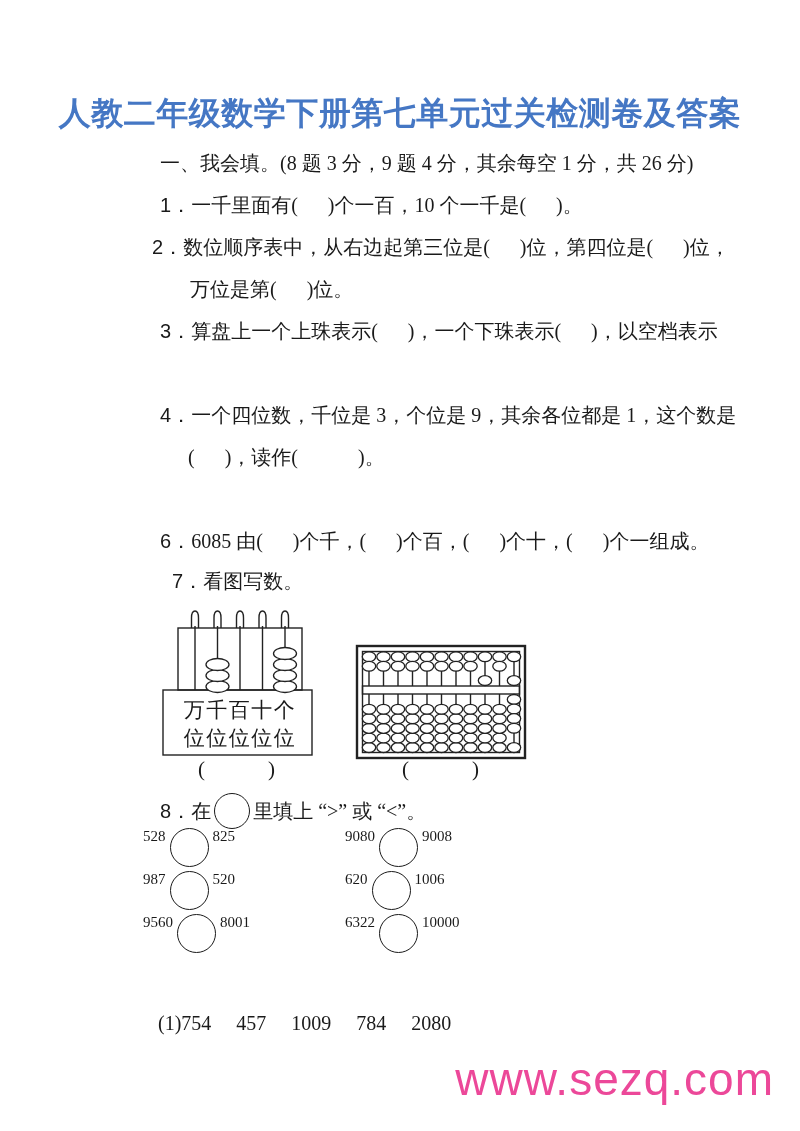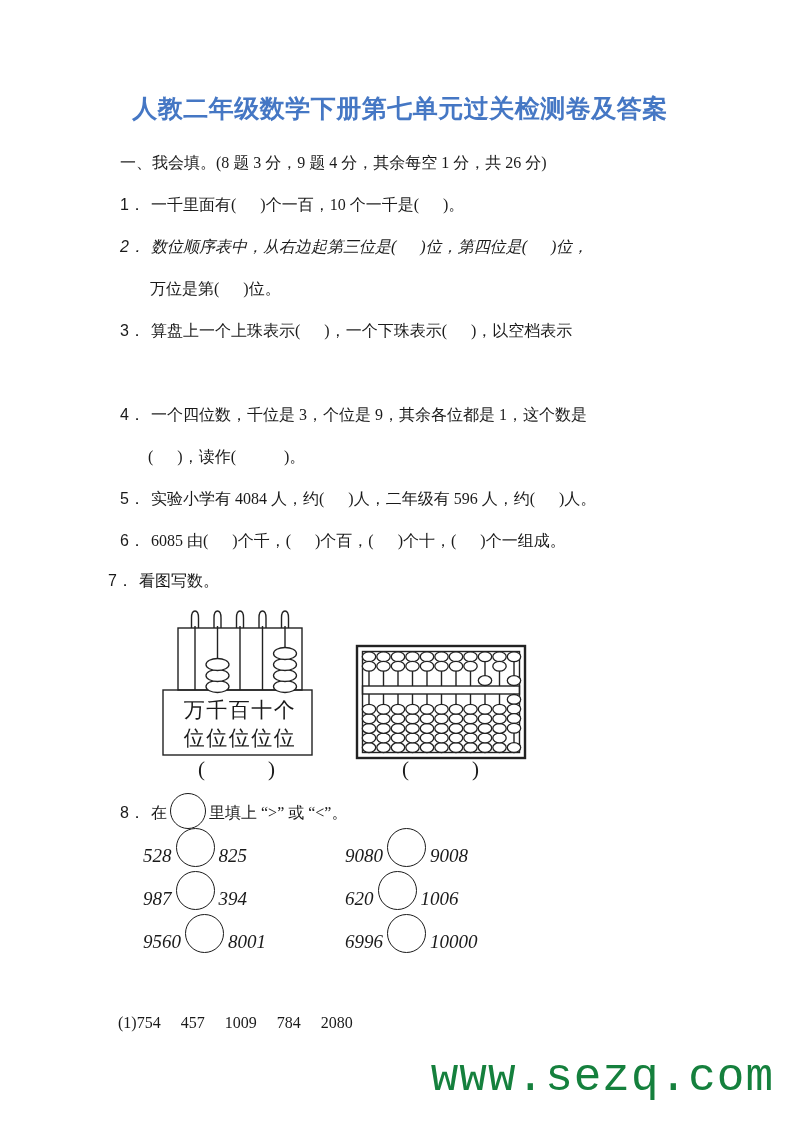--- a/index.html
+++ b/index.html
@@ -4,78 +4,77 @@
 <style>
   html,body{margin:0;padding:0;background:#ffffff;}
   .page{
     position:relative;width:800px;height:1131px;background:#fff;overflow:hidden;
     font-family:"Liberation Serif","DejaVu Serif",serif;color:#1a1a1a;
   }
   .abs{position:absolute;white-space:pre;}
   .title{
     top:92px;left:0;width:800px;text-align:center;
     font-family:"Liberation Sans","DejaVu Sans",sans-serif;
-    font-weight:bold;font-size:25px;color:#4577c4;letter-spacing:0.5px;
-  }
-  .qline{font-size:16px;line-height:30px;}
+    font-weight:bold;font-size:32px;color:#4577c4;letter-spacing:0.5px;
+  }
+  .qline{font-size:20px;line-height:30px;margin-left:40px;}
   .qnum{
     font-family:"Liberation Sans","DejaVu Sans",sans-serif;
     display:inline-block;min-width:31px;
   }
   .stroke{fill:none;stroke:#222;stroke-width:1.4px;}
   .outer-frame{fill:none;stroke:#222;stroke-width:2.4px;}
   .bead{fill:#ffffff;stroke:#222;stroke-width:1.3px;}
   .counter-label{
     font-size:21px;letter-spacing:1.5px;fill:#1a1a1a;
     font-family:"Liberation Serif","DejaVu Serif",serif;
   }
   .fig-paren{font-size:21px;}
   .q8-circle{
     display:inline-block;width:34px;height:34px;border:1.6px solid #1a1a1a;
     border-radius:50%;vertical-align:-11px;margin:0 3px;background:#fff;
   }
   .q8-grid{
     position:absolute;left:143px;top:826px;display:grid;
     grid-template-columns:202px auto;grid-auto-rows:43px;align-items:center;
   }
-  .pair{display:flex;align-items:flex-end;font-size:19px;font-style:italic;}
+  .pair{display:flex;align-items:flex-start;font-size:15px;}
   .cmp-circle{
     width:37px;height:37px;border:1.6px solid #1a1a1a;border-radius:50%;
     margin:0 4px;flex:none;background:#fff;
   }
   .watermark{
     right:26px;top:1052px;
-    font-family:Liberation Mono, monospace;
-    font-size:46px;color:#15803d;letter-spacing:1px;
+    font-family:Liberation Sans, sans-serif;
+    font-size:46px;color:#ec4899;letter-spacing:1px;
   }
 </style>
 </head>
 <body>
 
 <div class="page">
 
   <div class="abs title">人教二年级数学下册第七单元过关检测卷及答案</div>
 
   <div class="abs qline" style="left:120px;top:148px;">一、我会填。(8 题 3 分，9 题 4 分，其余每空 1 分，共 26 分)</div>
 
   <div class="abs qline" style="left:120px;top:190px;"><span class="qnum">1．</span><span>一千里面有(      )个一百，10 个一千是(      )。</span></div>
 
-  <div class="abs qline" style="left:120px;top:232px;font-style:italic;"><span class="qnum">2．</span><span>数位顺序表中，从右边起第三位是(      )位，第四位是(      )位，</span></div>
+  <div class="abs qline" style="left:112px;top:232px;"><span class="qnum">2．</span><span>数位顺序表中，从右边起第三位是(      )位，第四位是(      )位，</span></div>
   <div class="abs qline" style="left:150px;top:274px;">万位是第(      )位。</div>
 
   <div class="abs qline" style="left:120px;top:316px;"><span class="qnum">3．</span><span>算盘上一个上珠表示(      )，一个下珠表示(      )，以空档表示</span></div>
 
   <div class="abs qline" style="left:120px;top:400px;"><span class="qnum">4．</span><span>一个四位数，千位是 3，个位是 9，其余各位都是 1，这个数是</span></div>
   <div class="abs qline" style="left:148px;top:442px;">(      )，读作(            )。</div>
 
-  <div class="abs qline" style="left:120px;top:484px;"><span class="qnum">5．</span><span>实验小学有 4084 人，约(      )人，二年级有 596 人，约(      )人。</span></div>
 
   <div class="abs qline" style="left:120px;top:526px;"><span class="qnum">6．</span><span>6085 由(      )个千，(      )个百，(      )个十，(      )个一组成。</span></div>
 
-  <div class="abs qline" style="left:108px;top:566px;"><span class="qnum">7．</span><span>看图写数。</span></div>
+  <div class="abs qline" style="left:132px;top:566px;"><span class="qnum">7．</span><span>看图写数。</span></div>
 
   <svg id="counter-svg" class="abs" style="left:152px;top:598px;" width="165" height="162" viewBox="0 0 165 162">
     <rect x="26" y="30" width="124" height="62" class="stroke"></rect>
     <rect x="11" y="92" width="149" height="65" class="stroke"></rect>
     <text x="88" y="119" text-anchor="middle" class="counter-label">万千百十个</text>
     <text x="88" y="147" text-anchor="middle" class="counter-label">位位位位位</text>
   <path d="M 39.5 30 V 20 Q 39.5 13 43 13 Q 46.5 13 46.5 20 V 30" class="stroke"></path>
       <line x1="43" y1="28" x2="43" y2="92" class="stroke"></line>
       <path d="M 62 30 V 20 Q 62 13 65.5 13 Q 69 13 69 20 V 30" class="stroke"></path>
       <line x1="65.5" y1="28" x2="65.5" y2="92" class="stroke"></line>
@@ -215,34 +214,34 @@
         <span>825</span>
       </div>
     <div class="pair">
         <span>9080</span>
         <span class="cmp-circle"></span>
         <span>9008</span>
       </div>
     <div class="pair">
         <span>987</span>
         <span class="cmp-circle"></span>
-        <span>394</span>
+        <span>520</span>
       </div>
     <div class="pair">
         <span>620</span>
         <span class="cmp-circle"></span>
         <span>1006</span>
       </div>
     <div class="pair">
         <span>9560</span>
         <span class="cmp-circle"></span>
         <span>8001</span>
       </div>
     <div class="pair">
-        <span>6996</span>
+        <span>6322</span>
         <span class="cmp-circle"></span>
         <span>10000</span>
       </div>
   </div>
 
   <div class="abs qline" style="left:118px;top:1008px;">(1)754     457     1009     784     2080</div>
 
   <div class="abs watermark">www.sezq.com</div>
 
 </div>

